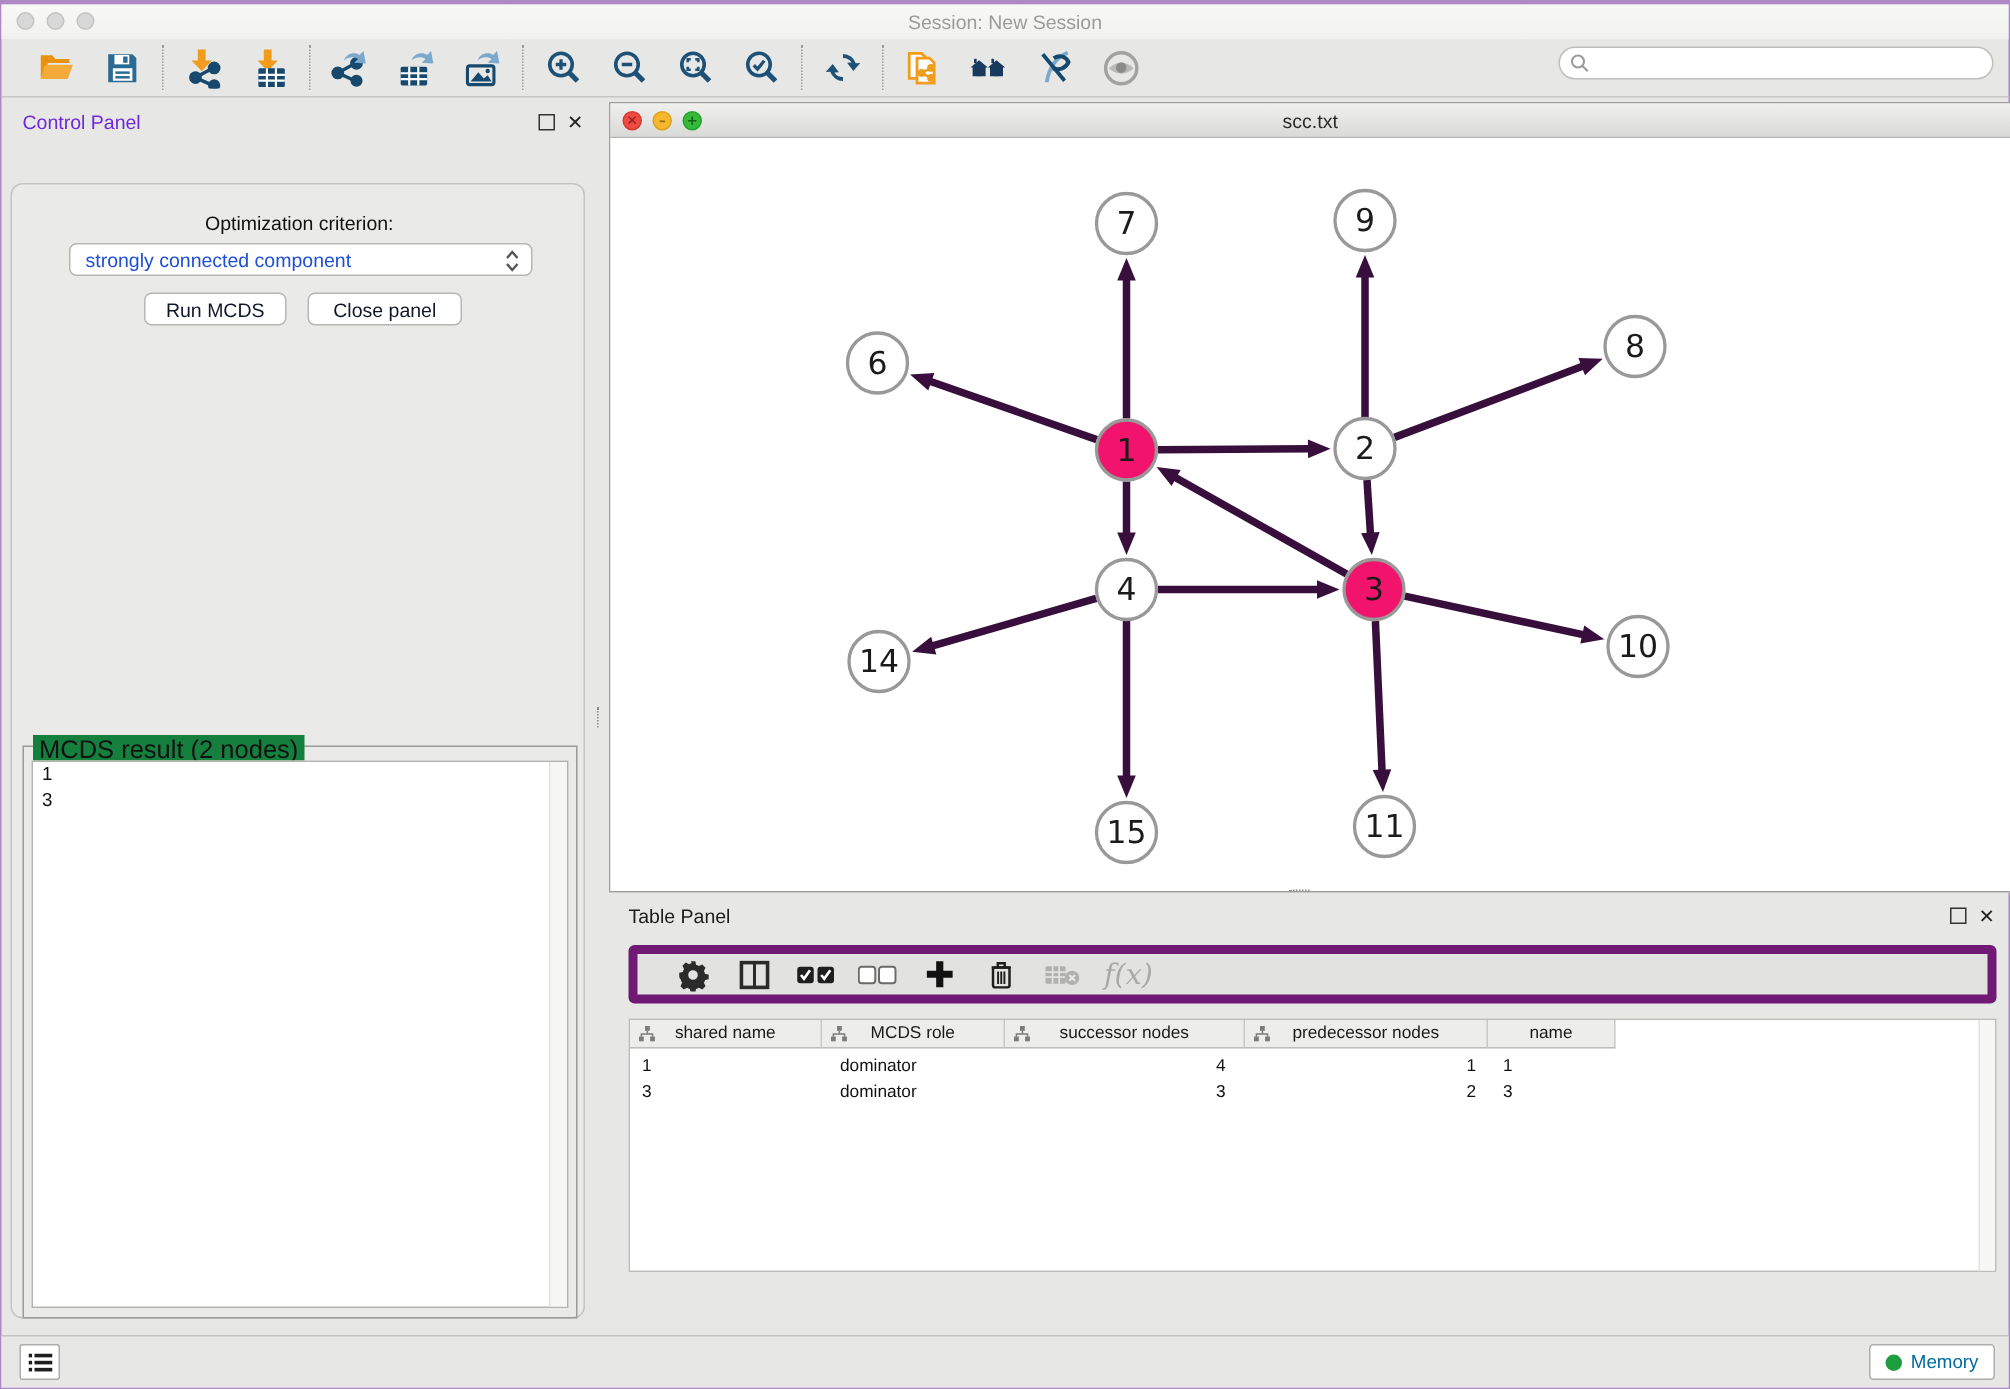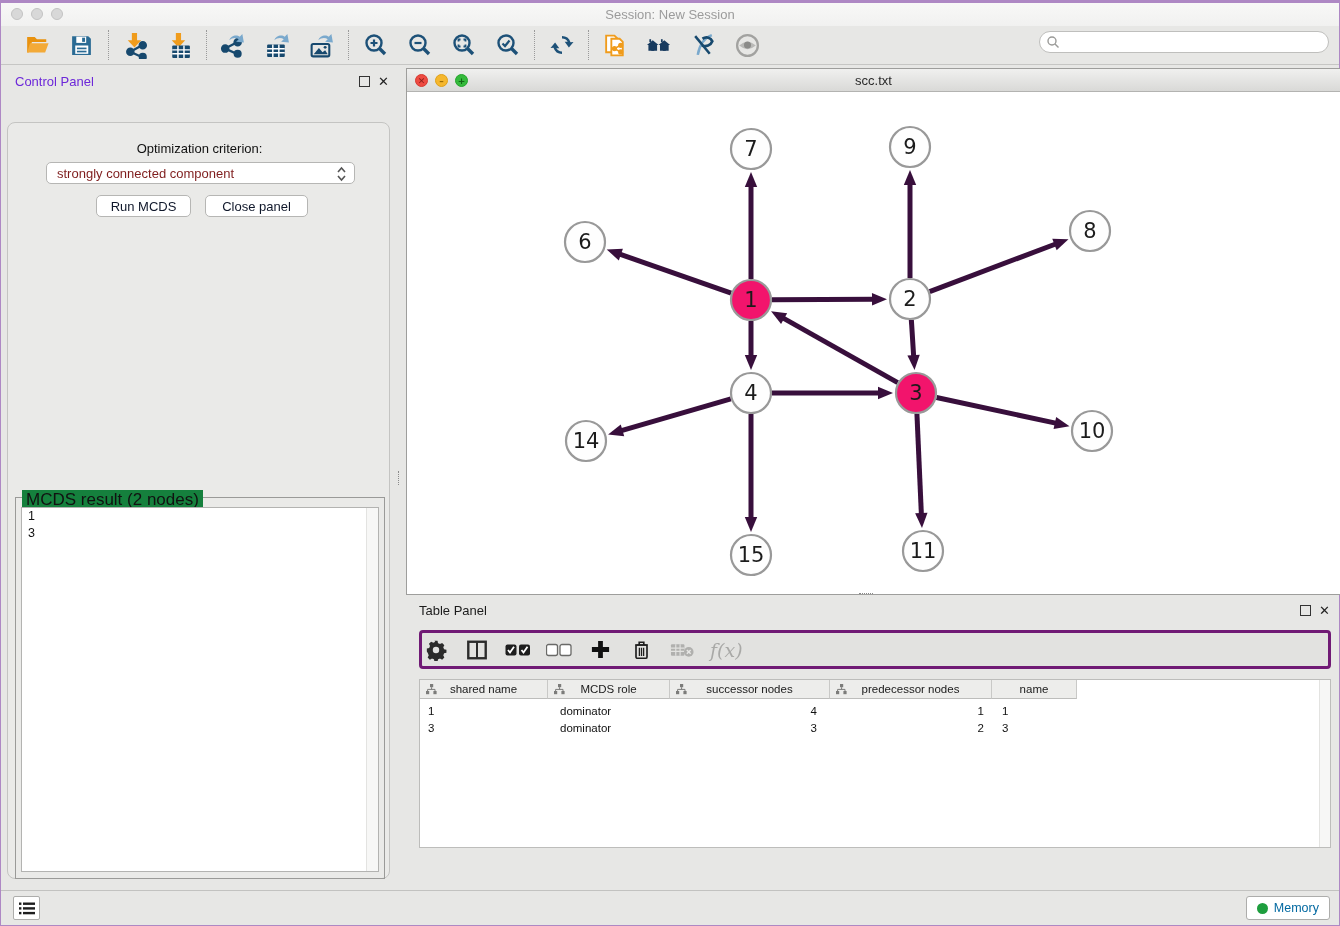--- a/index.html
+++ b/index.html
@@ -24,21 +24,21 @@
   
   .cp-title { position:absolute; left:14px; top:71px; font-size:13px; color:#6d28d9; }
   .cp-float { position:absolute; left:358px; top:73px; width:11px; height:11px; border:1.5px solid #333; }
   .cp-close { position:absolute; left:377px; top:71px; font-size:13px; font-weight:bold; color:#222; }
   .cp-tabs { position:absolute; left:78px; top:96px; display:flex; height:23px; }
   .cp-tab { border:1px solid #b2b2b0; border-left:none; background:#fff; color:#111; font-size:13px; display:flex; align-items:center; justify-content:center; padding:0 14px; }
   .cp-tab:first-child { border-left:1px solid #b2b2b0; border-radius:4px 0 0 4px; }
   .cp-tab.active { background:#d7d7d5; color:#b4b4b2; border-radius:0 7px 7px 0; }
   .cp-body { position:absolute; left:6px; top:119px; width:383px; height:757px; background:#eaeae8; border:1px solid #c4c4c2; border-radius:8px; }
   .opt-label { position:absolute; left:0; width:383px; top:18px; text-align:center; font-size:13px; color:#111; }
-  .cp-select { position:absolute; left:38px; top:39px; width:309px; height:22px; background:#fff; border:1px solid #b6b6b4; border-radius:5px; font-size:13px; color:#7f1d1d; display:flex; align-items:center; padding-left:10px; }
+  .cp-select { position:absolute; left:38px; top:39px; width:309px; height:22px; background:#fff; border:1px solid #b6b6b4; border-radius:5px; font-size:13px; color:#1d4ed8; display:flex; align-items:center; padding-left:10px; }
   .cp-select .updown { position:absolute; right:8px; top:3px; }
   .cp-btn { position:absolute; top:72px; height:22px; background:#fff; border:1px solid #b6b6b4; border-radius:5px; font-size:13px; color:#0f172a; display:flex; align-items:center; justify-content:center; }
   .btn-run { left:88px; width:95px; }
   .btn-closep { left:197px; width:103px; }
   .result-box { position:absolute; left:7px; top:374px; width:370px; height:382px; border:1px solid #9a9a98; }
   .result-title { position:absolute; left:6px; top:-8px; background:#15803d; padding:0 4px; font-size:17px; color:#111;text-align:right; }
   .result-area { position:absolute; left:5px; top:9px; right:5px; bottom:6px; background:#fff; border:1px solid #b3b3b1; }
   .result-scroll { position:absolute; right:0; top:0; bottom:0; width:12px; background:#f7f7f6; border-left:1px solid #e3e3e1; }
   .result-line { font-size:12.5px; color:#111; padding-left:6px; line-height:17px; }
   .vsplit-handle { position:absolute; left:397px; top:468px; width:3px; height:14px; border-left:1px dotted #8a8a8a; }
@@ -51,21 +51,21 @@
   .tl-red { left:8px; background:#ee4b42; border:1px solid #d63a31; color:#8c1f1a; }
   .tl-yellow { left:28px; background:#f5b72e; border:1px solid #e0a117; color:#9a6b05; }
   .tl-green { left:48px; background:#35ba3c; border:1px solid #24a52c; color:#126617; }
   .net-canvas { position:absolute; left:0; top:23px; width:933px; height:502px; background:#fff; }
   .hsplit-handle { position:absolute; left:858px; top:590px; width:14px; height:3px; border-top:1px dotted #8a8a8a; }
 
   
   .tp-title { position:absolute; left:418px; top:600px; font-size:13px; color:#1c1c1c; }
   .tp-float { position:absolute; left:1299px; top:602px; width:11px; height:11px; border:1.5px solid #333; }
   .tp-close { position:absolute; left:1318px; top:600px; font-size:13px; font-weight:bold; color:#222; }
-  .tp-toolbar { position:absolute; left:418px; top:627px; width:912px; height:39px; background:#e2e2e0; border:3px solid #701a75; border-radius:4px; display:flex; align-items:center; gap:15px; padding-left:1px; }
+  .tp-toolbar { position:absolute; left:418px; top:627px; width:912px; height:39px; background:#e2e2e0; border:6px solid #701a75; border-radius:4px; display:flex; align-items:center; gap:15px; padding-left:24px; }
   .tp-icon { width:26px; height:26px; display:flex; align-items:center; justify-content:center; }
   .fx-label { font-family:"DejaVu Serif","Liberation Serif",serif; font-style:italic; font-size:19px; color:#a9a9a7; }
   .tbl { position:absolute; left:418px; top:676px; width:912px; height:169px; background:#fff; border:1px solid #bdbdbb; }
   .tbl-header { position:absolute; left:0; top:0; height:19px; display:flex; }
   .th { position:relative; height:19px; background:#ededeb; border-right:1px solid #c9c9c7; border-bottom:1px solid #bdbdbb; display:flex; align-items:center; justify-content:center; font-size:11.5px; color:#1a1a1a; }
   .th .tree-ic { position:absolute; left:6px; top:4px; }
   .tbl-row { position:absolute; left:0; height:17px; display:flex; font-size:11.5px; color:#111; }
   .td { height:17px; display:flex; align-items:center; }
   .td.l { justify-content:flex-start; } .td.r { justify-content:flex-end; }
   .tbl-scroll { position:absolute; right:0; top:0; bottom:0; width:11px; background:#f7f7f6; border-left:1px solid #e3e3e1; }

